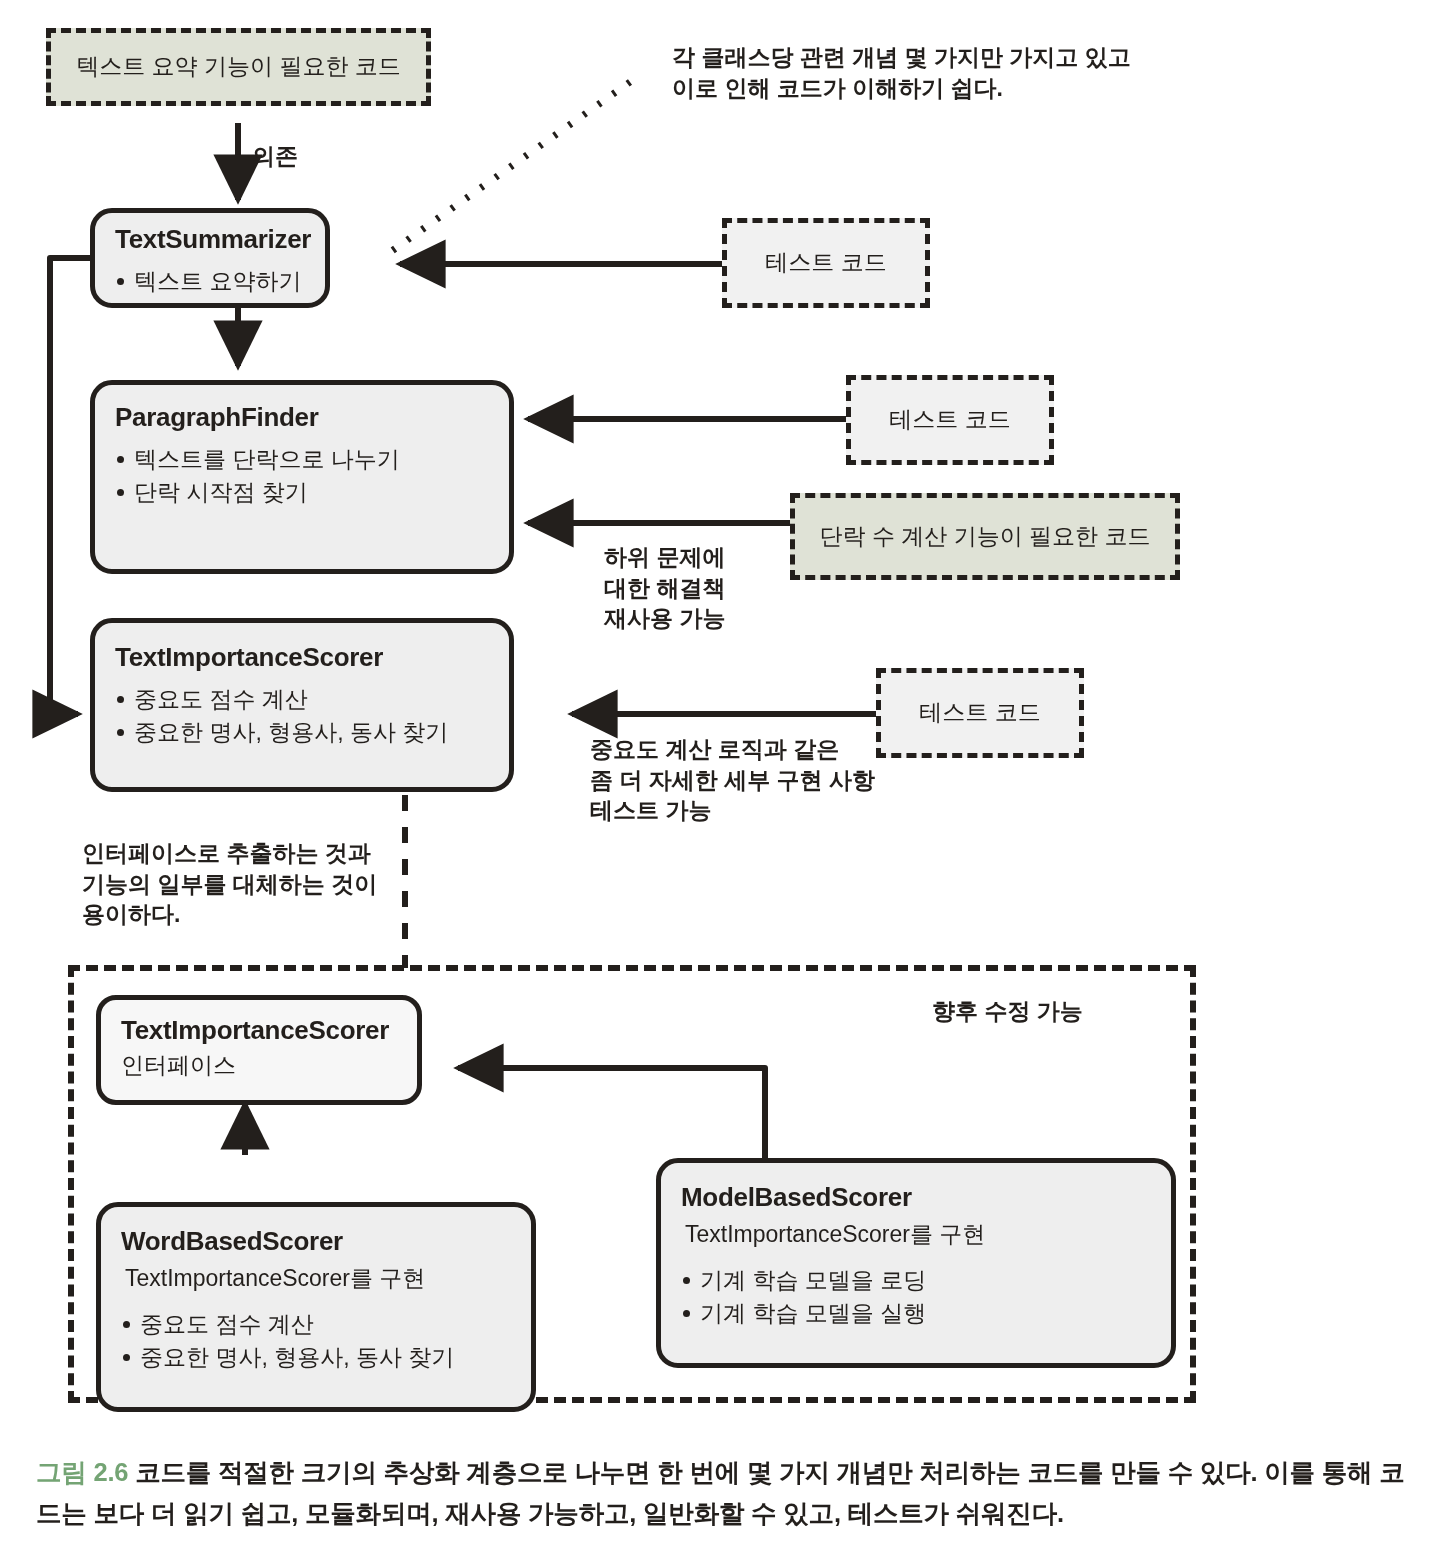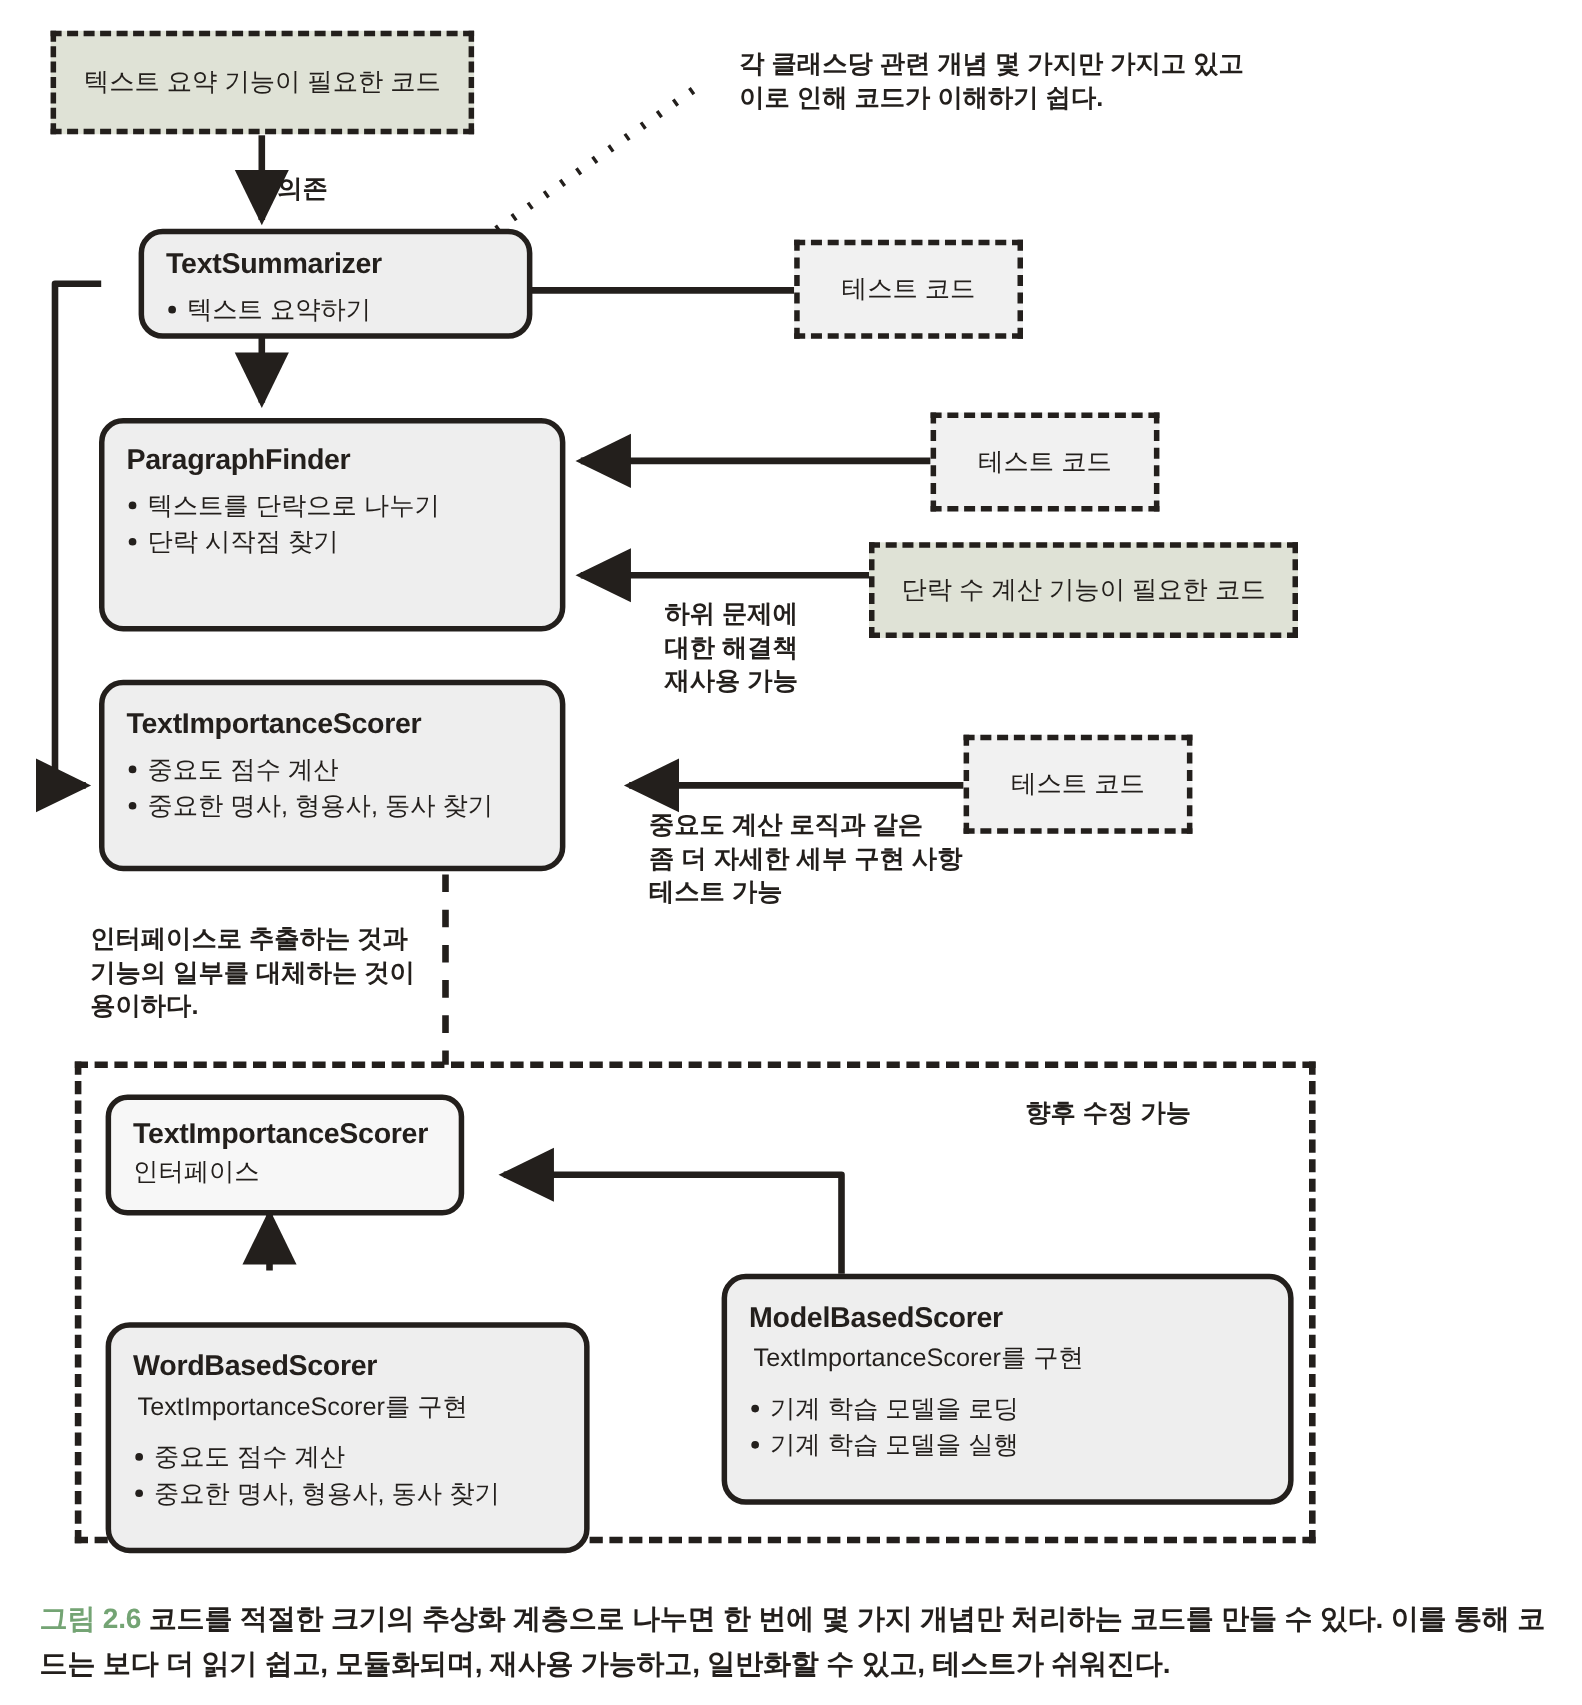--- a/index.html
+++ b/index.html
@@ -161,30 +161,30 @@
 
     <line x1="405" y1="795" x2="405" y2="968" stroke="#231f1c" stroke-width="6" stroke-dasharray="16 16"></line>
 
     <line x1="245" y1="1155" x2="245" y2="1104" stroke="#231f1c" stroke-width="6" marker-end="url(#arrowUp)"></line>
 
     <path d="M765,1158 L765,1068 L458,1068" fill="none" stroke="#231f1c" stroke-width="6" stroke-linejoin="round" marker-end="url(#arrowFilled)"></path>
 
     <line x1="630" y1="82" x2="382" y2="258" stroke="#231f1c" stroke-width="7" stroke-linecap="butt" stroke-dasharray="3 15"></line>
   </svg>
 
-  <div class="dashbox green" style="left:46px; top:28px; width:385px; height:94px;">
+  <div class="dashbox green" style="left:46px; top:28px; width:385px; height:78px;">
     <span>텍스트 요약 기능이 필요한 코드</span>
   </div>
 
-  <div class="edge-label" style="left:252px; top:156px;">의존</div>
+  <div class="edge-label" style="left:252px; top:141px;">의존</div>
 
   <div class="annot" style="left:640px; top:42px;">각 클래스당 관련 개념 몇 가지만 가지고 있고
 이로 인해 코드가 이해하기 쉽다.</div>
 
-  <div class="node" style="left:90px; top:208px; width:358px; height:100px; padding-top:10px;margin-left:36px;">
+  <div class="node" style="left:90px; top:208px; width:240px; height:100px; padding-top:10px;">
     <div class="title">TextSummarizer</div>
     <ul>
       <li>텍스트 요약하기</li>
     </ul>
   </div>
 
   <div class="dashbox gray" style="left:722px; top:218px; width:208px; height:90px;">
     <span>테스트 코드</span>
   </div>
 

